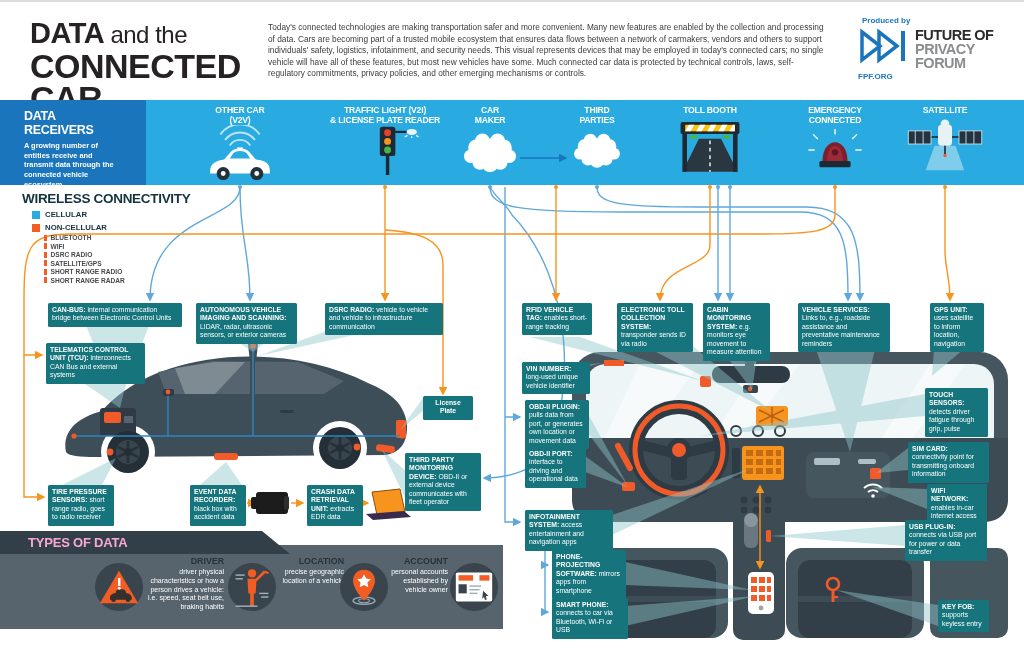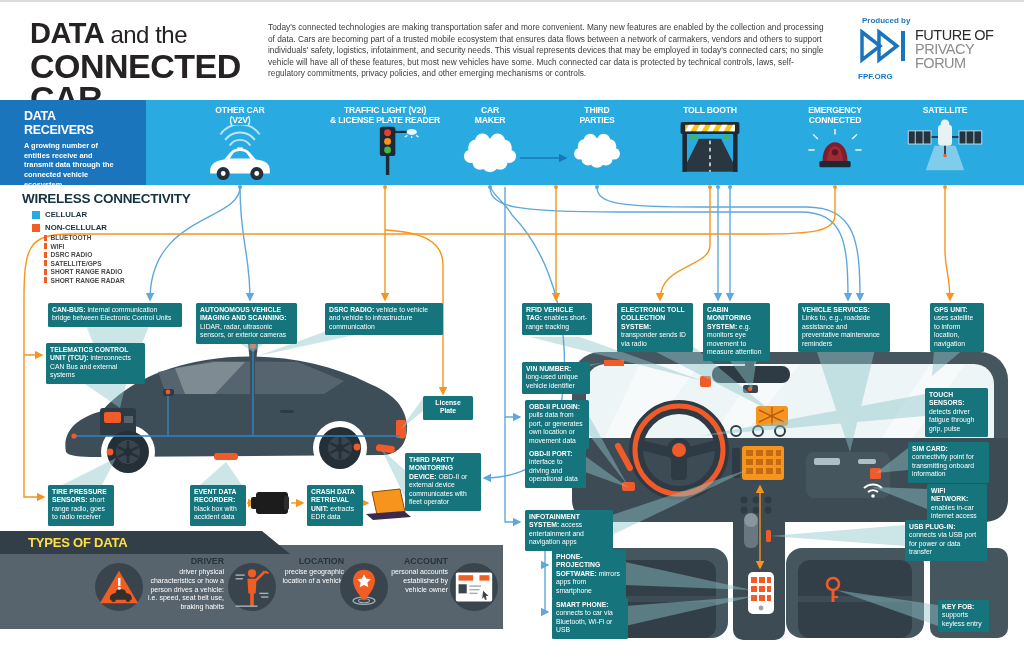--- a/index.html
+++ b/index.html
@@ -9,21 +9,21 @@
   
   #header{left:0;top:0;width:1024px;height:100px;background:#fff;border-top:2px solid #d9dde0}
   .title-block{position:absolute;left:30px;top:18px;width:230px;line-height:.95;color:#262224;letter-spacing:-.5px}
   .t1{font-size:29px}.t1 .b{font-weight:bold}.t1 .r{font-weight:normal;font-size:24px}
   .t2{font-size:34px;font-weight:bold;margin-top:2px}
   .ver{font-size:8px;font-weight:bold;color:#29abe2;letter-spacing:0;margin-top:3px}
   .intro{position:absolute;left:268px;top:20px;width:562px;font-size:8.3px;line-height:1.4;color:#3c3c3c;margin:0}
   .fpf{position:absolute;left:858px;top:14px;width:160px}
   .producedby{font-size:8px;font-weight:bold;color:#1b75bc;margin-left:4px}
   .fpf-row{display:flex;align-items:flex-start;margin-top:2px}
-  .fpf-text{font-weight:normal;font-size:14.5px;line-height:.95;letter-spacing:-.5px;margin-left:5px;margin-top:2px}
+  .fpf-text{font-weight:bold;font-size:14.5px;line-height:.95;letter-spacing:-.5px;margin-left:5px;margin-top:2px}
   .fpf-text .d{color:#2b2b2b}.fpf-text .g{color:#8a8c8e}
   .fpforg{font-size:8px;font-weight:bold;color:#1b75bc;margin-left:0;margin-top:2px}
   
   #band{left:0;top:100px;width:1024px;height:85px;background:#29abe2}
   #receivers-box{position:absolute;left:0;top:0;width:146px;height:85px;background:#1b75bc;color:#fff;padding:9px 24px;box-sizing:border-box}
   #receivers-box h2{margin:0;font-size:12.5px;letter-spacing:-.3px}
   #receivers-box p{margin:4px 0 4px;font-size:7.4px;font-weight:bold;line-height:1.3}
   .recv-item{position:absolute;top:6px;text-align:center;color:#fff}
   .recv-item .l{font-size:8.6px;font-weight:bold;line-height:1.12;letter-spacing:-.2px}
   .recv-item svg{display:block;margin:0 auto}
@@ -40,21 +40,21 @@
   
   .co{position:absolute;z-index:6;background:#15747c;color:#fff;padding:3px 4px 4px;font-size:6.8px;line-height:1.25;border-radius:1.5px;box-sizing:border-box}
   .co b{font-weight:bold}
   .co.center{text-align:center;font-weight:bold}
   
   #art{left:0;top:0;width:1024px;height:657px;z-index:2;pointer-events:none}
   
   #tod-band{left:0;top:545px;width:503px;height:84px;background:#57646d;z-index:4}
   #tod-tab{left:0;top:531px;width:290px;height:23px;background:#333f48;z-index:5;
            clip-path:polygon(0 0,262px 0,290px 100%,0 100%);display:flex;align-items:center}
-  #tod-tab span{color:#fde047;font-weight:bold;font-size:13px;margin-left:28px;letter-spacing:-.2px}
+  #tod-tab span{color:#f9a8d4;font-weight:bold;font-size:13px;margin-left:28px;letter-spacing:-.2px}
   .tod-txt{position:absolute;text-align:right}
   .tod-label{font-size:8.8px;font-weight:bold;color:#27323b;line-height:1.05}
   .tod-desc{font-size:7px;color:#fff;line-height:1.25;margin-top:2px}
   .tod-circle{position:absolute;width:48px;height:48px;border-radius:50%;background:#39444d;display:flex;align-items:center;justify-content:center}
 </style>
 </head>
 <body>
 
 <div id="header" class="abs">
   <div class="title-block">

